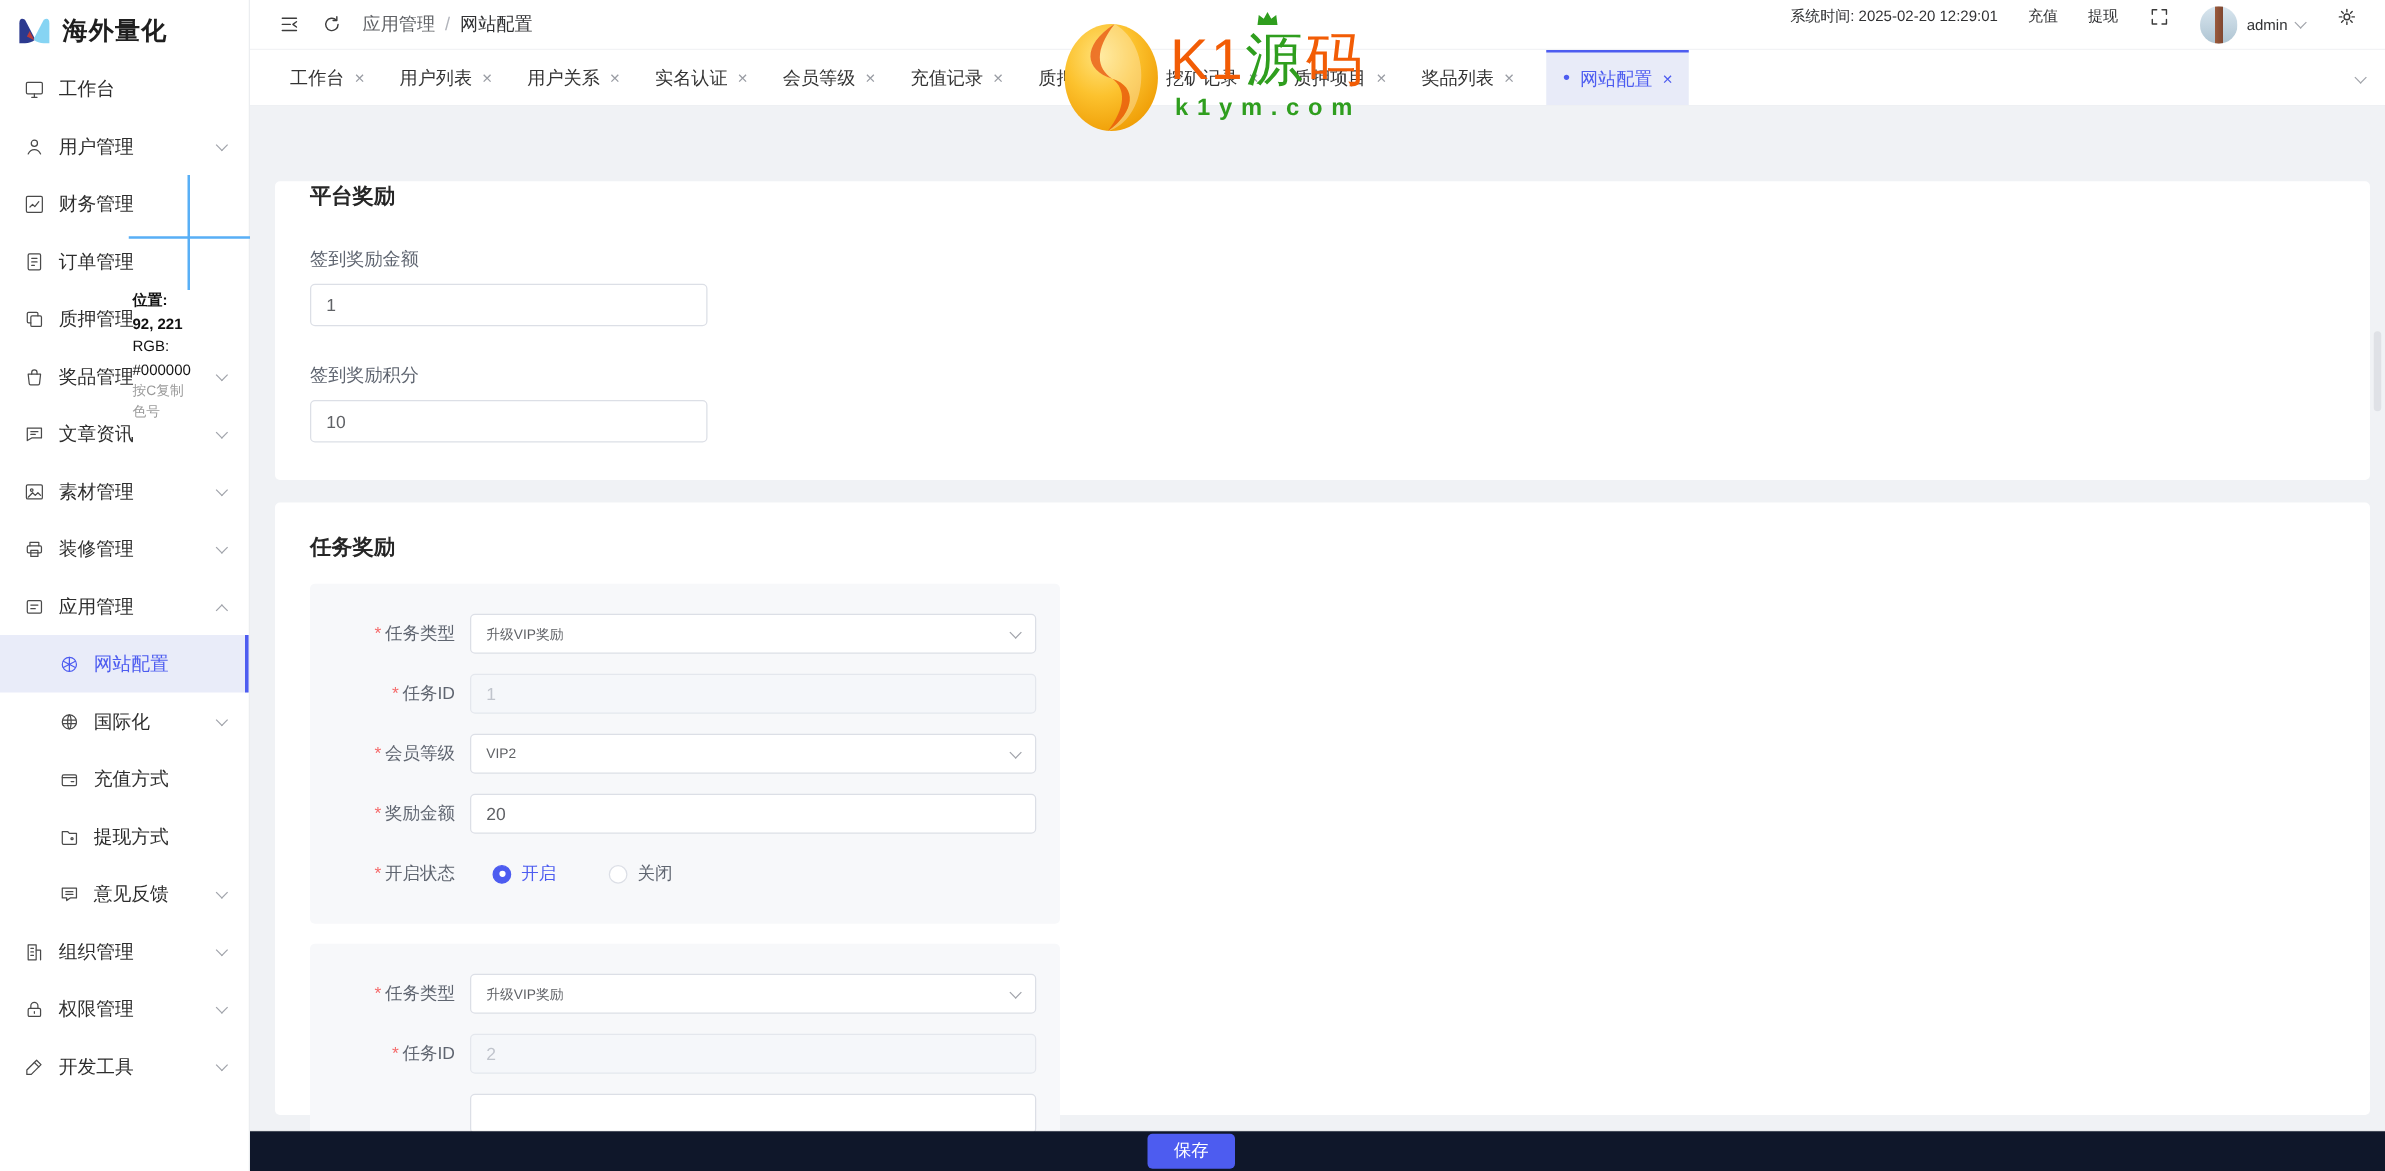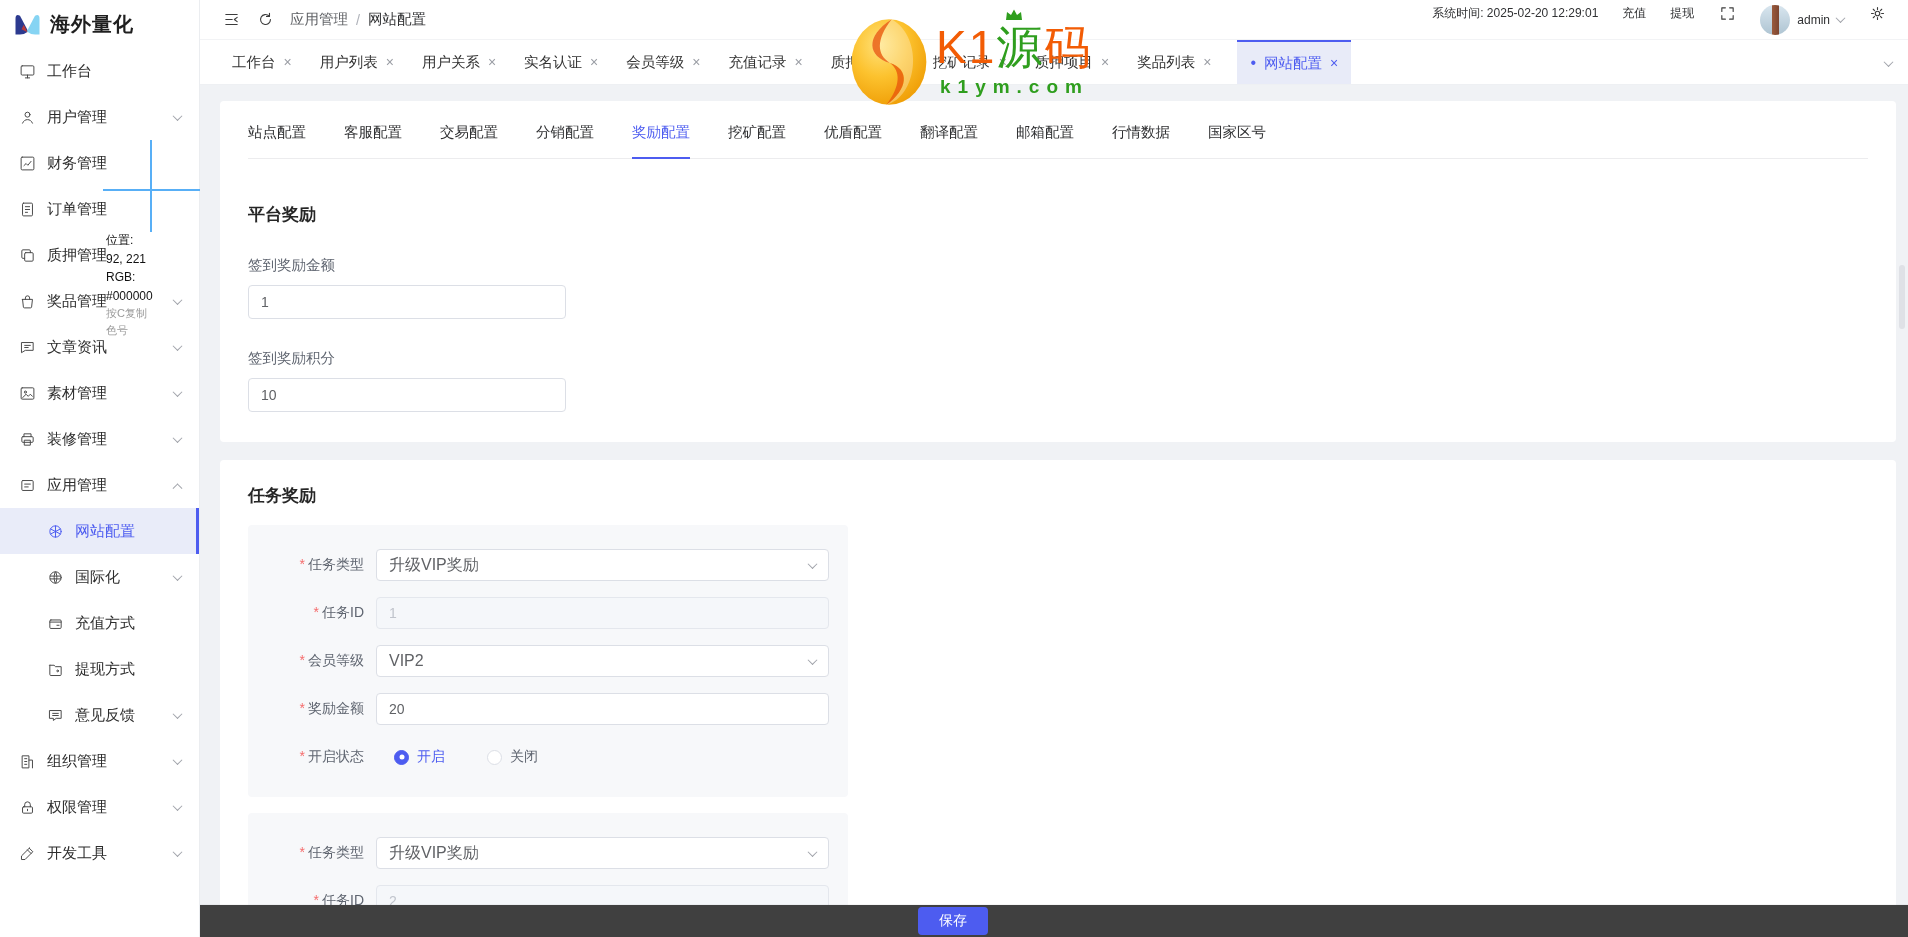--- a/index.html
+++ b/index.html
@@ -69,53 +69,53 @@
   .p2{margin-top:18px;padding:0 28px;height:490px}
   .p2 .sec-title{margin-top:0;padding-top:24px}
   .fcard{width:600px;background:#f7f8fa;border-radius:4px;padding:24px 18px 24px 0;margin-top:18px}
   .fcard.second{margin-top:16px}
   .frow{display:flex;align-items:center;margin-bottom:16px}
   .frow:last-child{margin-bottom:0}
   .flabel{width:116px;margin-right:12px;text-align:right;font-size:14px;color:var(--txt2);flex-shrink:0}
   .req{color:#f56c6c;margin-right:3px}
   .fctl{width:453px;height:32px}
   .select{background:#fff;border:1px solid var(--border);border-radius:4px;display:flex;align-items:center;padding:0 12px;cursor:pointer;color:#606266}
-  .select .sval{flex:1;font-size:16px}
+  .select .sval{flex:1;font-size:11px}
   .tinput{background:#fff;border:1px solid var(--border);border-radius:4px;padding:0 12px;font-size:14px;color:#606266;outline:none;font-family:inherit}
   .tinput:disabled{background:#f5f7fa;border-color:#e4e7ed;color:#c0c4cc}
   .radio-row{display:flex;align-items:center;padding-left:18px;border:none;background:none}
   .radio{display:flex;align-items:center;gap:8px;cursor:pointer}
   .radio + .radio{margin-left:42px}
   .rdot{width:15px;height:15px;border-radius:50%;border:1px solid var(--border);background:#fff;position:relative}
   .rdot.on{background:var(--primary);border-color:var(--primary)}
   .rdot.on::after{content:"";position:absolute;left:50%;top:50%;width:5px;height:5px;border-radius:50%;background:#fff;transform:translate(-50%,-50%)}
   .rlabel{font-size:14px;color:var(--txt2)}
   .rlabel.on{color:var(--primary)}
 
   .scroll-thumb{position:absolute;right:3px;top:180px;width:6px;height:64px;border-radius:3px;background:#dfe1e6}
 
   
-  .footerbar{position:absolute;left:0;right:0;bottom:0;height:32px;background:#404040;z-index:10;box-shadow:0 -1px 0 rgba(0,0,0,0.04)}
+  .footerbar{position:absolute;left:0;right:0;bottom:0;height:32px;background:#0f172a;z-index:10;box-shadow:0 -1px 0 rgba(0,0,0,0.04)}
   .save-btn{position:absolute;left:753px;top:50%;transform:translate(-50%,-50%);background:var(--primary);color:#fff;border:none;border-radius:4px;height:28px;padding:0 21px;font-size:14px;cursor:pointer;font-family:inherit}
 
   
   .watermark{position:absolute;left:848px;top:16px;z-index:20;display:flex;align-items:flex-start;gap:6px;pointer-events:none}
   .wm-text{display:flex;flex-direction:column;margin-top:8px}
   .wm-brand{font-size:46px;font-weight:400;line-height:1;letter-spacing:2px}
   .wm-k1{color:#f25c05}.wm-ma{color:#f25c05}
   .wm-yuan{color:#2f9e1e;position:relative}
   .wm-crown{position:absolute;left:7px;top:-12px;width:22px;height:12px}
   .wm-site{margin-top:6px;padding-left:4px;font-size:19px;font-weight:700;color:#2f9e1e;letter-spacing:7px}
 
   
   .picker{position:absolute;z-index:30;pointer-events:none}
   .ph-line{position:absolute;left:103px;top:189px;width:97px;height:2px;background:#58aff6}
   .pv-line{position:absolute;left:150px;top:140px;width:2px;height:92px;background:#58aff6}
   .ptip{position:absolute;left:106px;top:231px;font-size:12px;line-height:1.55;color:#111}
-  .ptip .t1{font-weight:400}
+  .ptip .t1{font-weight:700}
   .ptip .t3{color:#9a9a9a;font-size:11px}
 </style>
 </head>
 <body>
 
 <div class="app">
 
   <aside class="sidebar">
     <div class="logo-row">
       <span style="display:inline-flex">
@@ -399,33 +399,20 @@
           <span class="tdot">•</span>
           <span>网站配置</span>
           <span class="tclose">×</span>
         </span>
       <span class="chev tabbar-chev"></span>
     </div>
 
     <div class="content">
 
       <section class="panel p1">
-        <div class="ctabs">
-          <span class="ctab">站点配置</span>
-          <span class="ctab">客服配置</span>
-          <span class="ctab">交易配置</span>
-          <span class="ctab">分销配置</span>
-          <span class="ctab active">奖励配置</span>
-          <span class="ctab">挖矿配置</span>
-          <span class="ctab">优盾配置</span>
-          <span class="ctab">翻译配置</span>
-          <span class="ctab">邮箱配置</span>
-          <span class="ctab">行情数据</span>
-          <span class="ctab">国家区号</span>
-        </div>
 
         <h3 class="sec-title">平台奖励</h3>
 
         <div class="pf-label">签到奖励金额</div>
         <input class="pf-input" type="text" value="1" style="">
 
         <div class="pf-label">签到奖励积分</div>
         <input class="pf-input" type="text" value="10" style="">
       </section>
 

